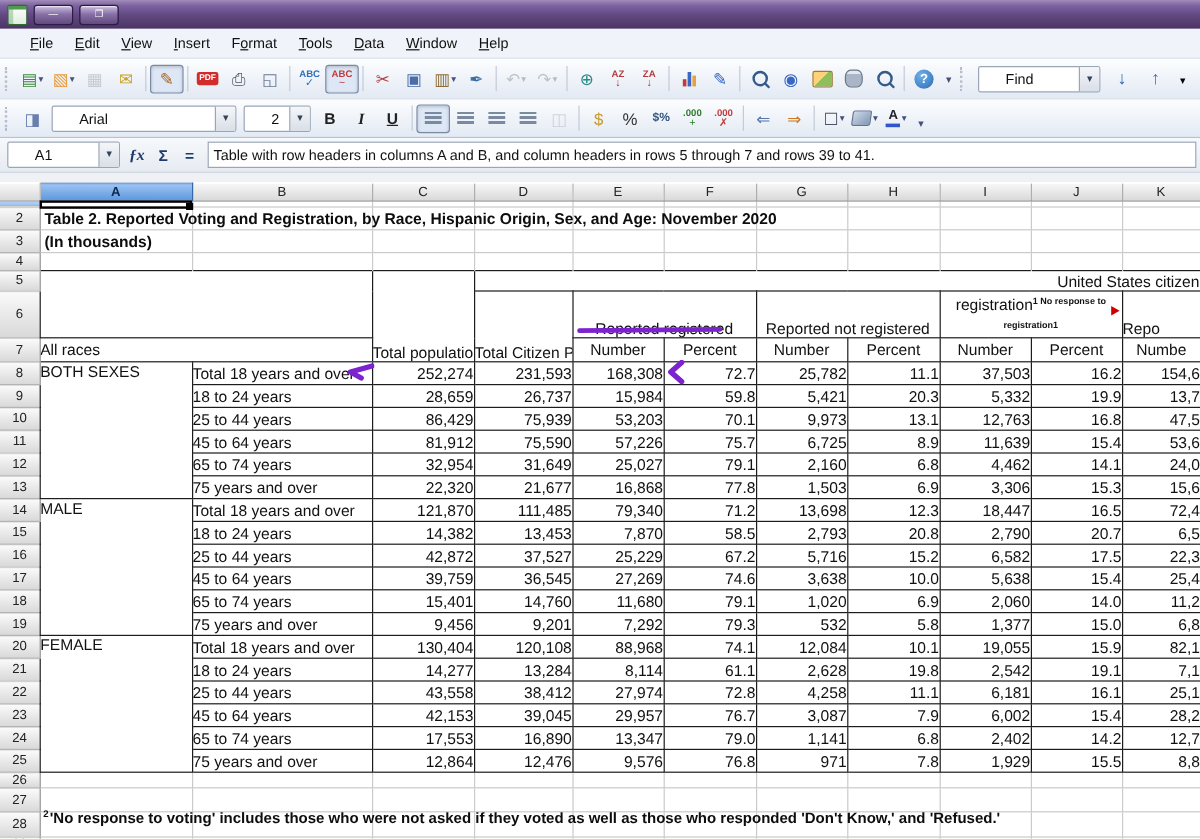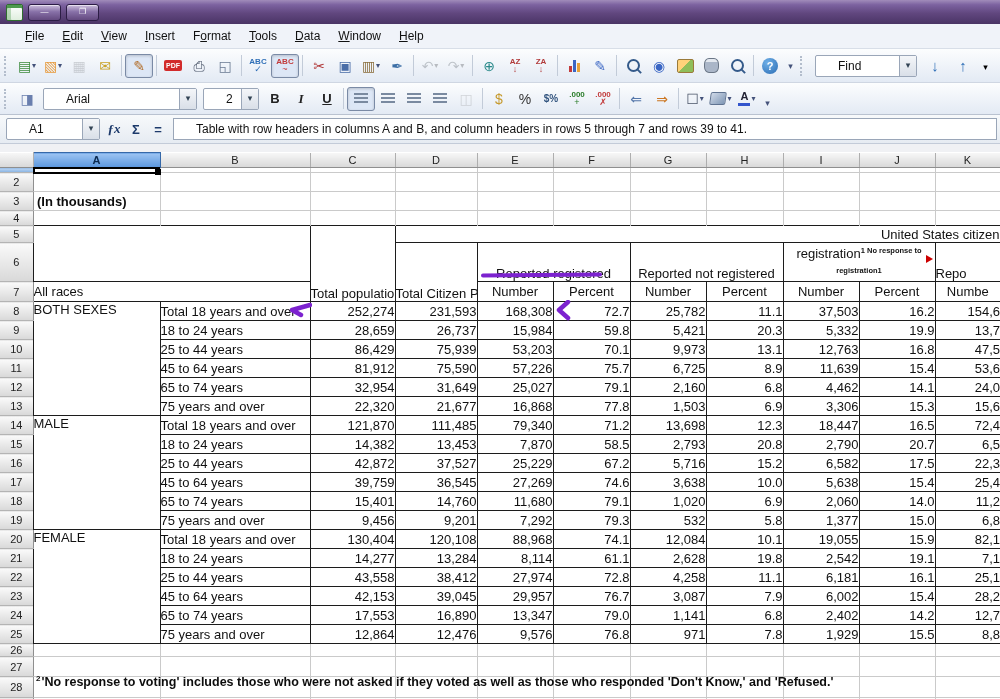--- a/index.html
+++ b/index.html
@@ -74,21 +74,21 @@
   .findwrap{margin-left:auto;display:flex;align-items:center;gap:2px;padding-right:4px;}
   .findbtn{color:#2f6fb7;font-weight:700;font-size:15px;}
 
   
   .formulabar{height:28px;background:linear-gradient(#f7f9fb,#e6ebf2);display:flex;align-items:center;
               padding:0 3px;border-bottom:1px solid #c3cbd8;}
   .namebox{width:92px;}
   .fbtn{width:22px;text-align:center;font-size:13px;color:#1d3a6b;font-weight:700;flex:none;}
   .fbtn .fx-i{font-style:italic;font-family:"Liberation Serif",serif;}
   .inputline{flex:1;height:20px;background:#fff;border:1px solid #9aa6b8;margin-left:4px;display:flex;
-             align-items:center;padding-left:22px;font-size:12px;overflow:hidden;white-space:nowrap;color:#111;}
+             align-items:center;padding-left:4px;font-size:12px;overflow:hidden;white-space:nowrap;color:#111;}
   .gap{height:8px;background:#f0f1f4;}
 
   
   .gridwrap{position:relative;height:551px;overflow:hidden;background:#fff;}
   table.sheet{border-collapse:collapse;table-layout:fixed;width:1000px;font-size:13px;color:#111;}
   .sheet td,.sheet th{padding:0;overflow:hidden;white-space:nowrap;}
   .ch,.corner{background:linear-gradient(#f7f7f7,#d9d9d9);border-right:1px solid #aeaeae;border-bottom:1px solid #8f8f8f;
       font-size:11px;font-weight:400;color:#222;text-align:center;}
   .ch.sel{background:linear-gradient(#9dc4f2,var(--selhdr,#5a96dd));border:1px solid #3668a8;color:#0b2a50;font-weight:700;}
   .rh{background:linear-gradient(#fafafa,#d8d8d8);border-right:1px solid #8f8f8f;border-bottom:1px solid #b4b4b4;
@@ -793,20 +793,21 @@
             <td class="gcell" data-name="empty-cell"></td>
             <td class="gcell" data-name="empty-cell"></td>
             <td class="gcell" data-name="empty-cell"></td>
             <td class="gcell" data-name="empty-cell"></td>
             <td class="gcell" data-name="empty-cell"></td>
             <td class="gcell kg" data-name="empty-cell"></td>
           </tr>
         </tbody>
     </table>
 
+    <div class="ovl title-ovl" style="left:37px;top:23px" data-name="sheet-title">Table 2. Reported Voting and Registration, by Race, Hispanic Origin, Sex, and Age: November 2020</div>
     <div class="ovl sub-ovl" style="left:37px;top:42px" data-name="sheet-subtitle">(In thousands)</div>
     <div class="ovl fn-ovl" style="left:36px;top:522px" data-name="footnote-2"><sup data-name="footnote-2-sup">2</sup><span data-name="footnote-2-text">'No response to voting' includes those who were not asked if they voted as well as those who responded 'Don't Know,' and 'Refused.'</span></div>
 
     <div class="selbox" style="left:33px;top:15px;width:127px;height:7px" data-name="active-cell-selection"></div>
     <div class="selhandle" style="left:155px;top:17px" data-name="selection-handle"></div>
 
     <div class="annot-underline" style="left:481px;top:121px;width:121px" data-name="annotation-underline"></div>
     <svg class="annot" style="left:286px;top:150px" width="26" height="16" data-name="annotation-squiggle-icon">
         <polyline points="24,3 6,8 15,13"></polyline>
       </svg>

